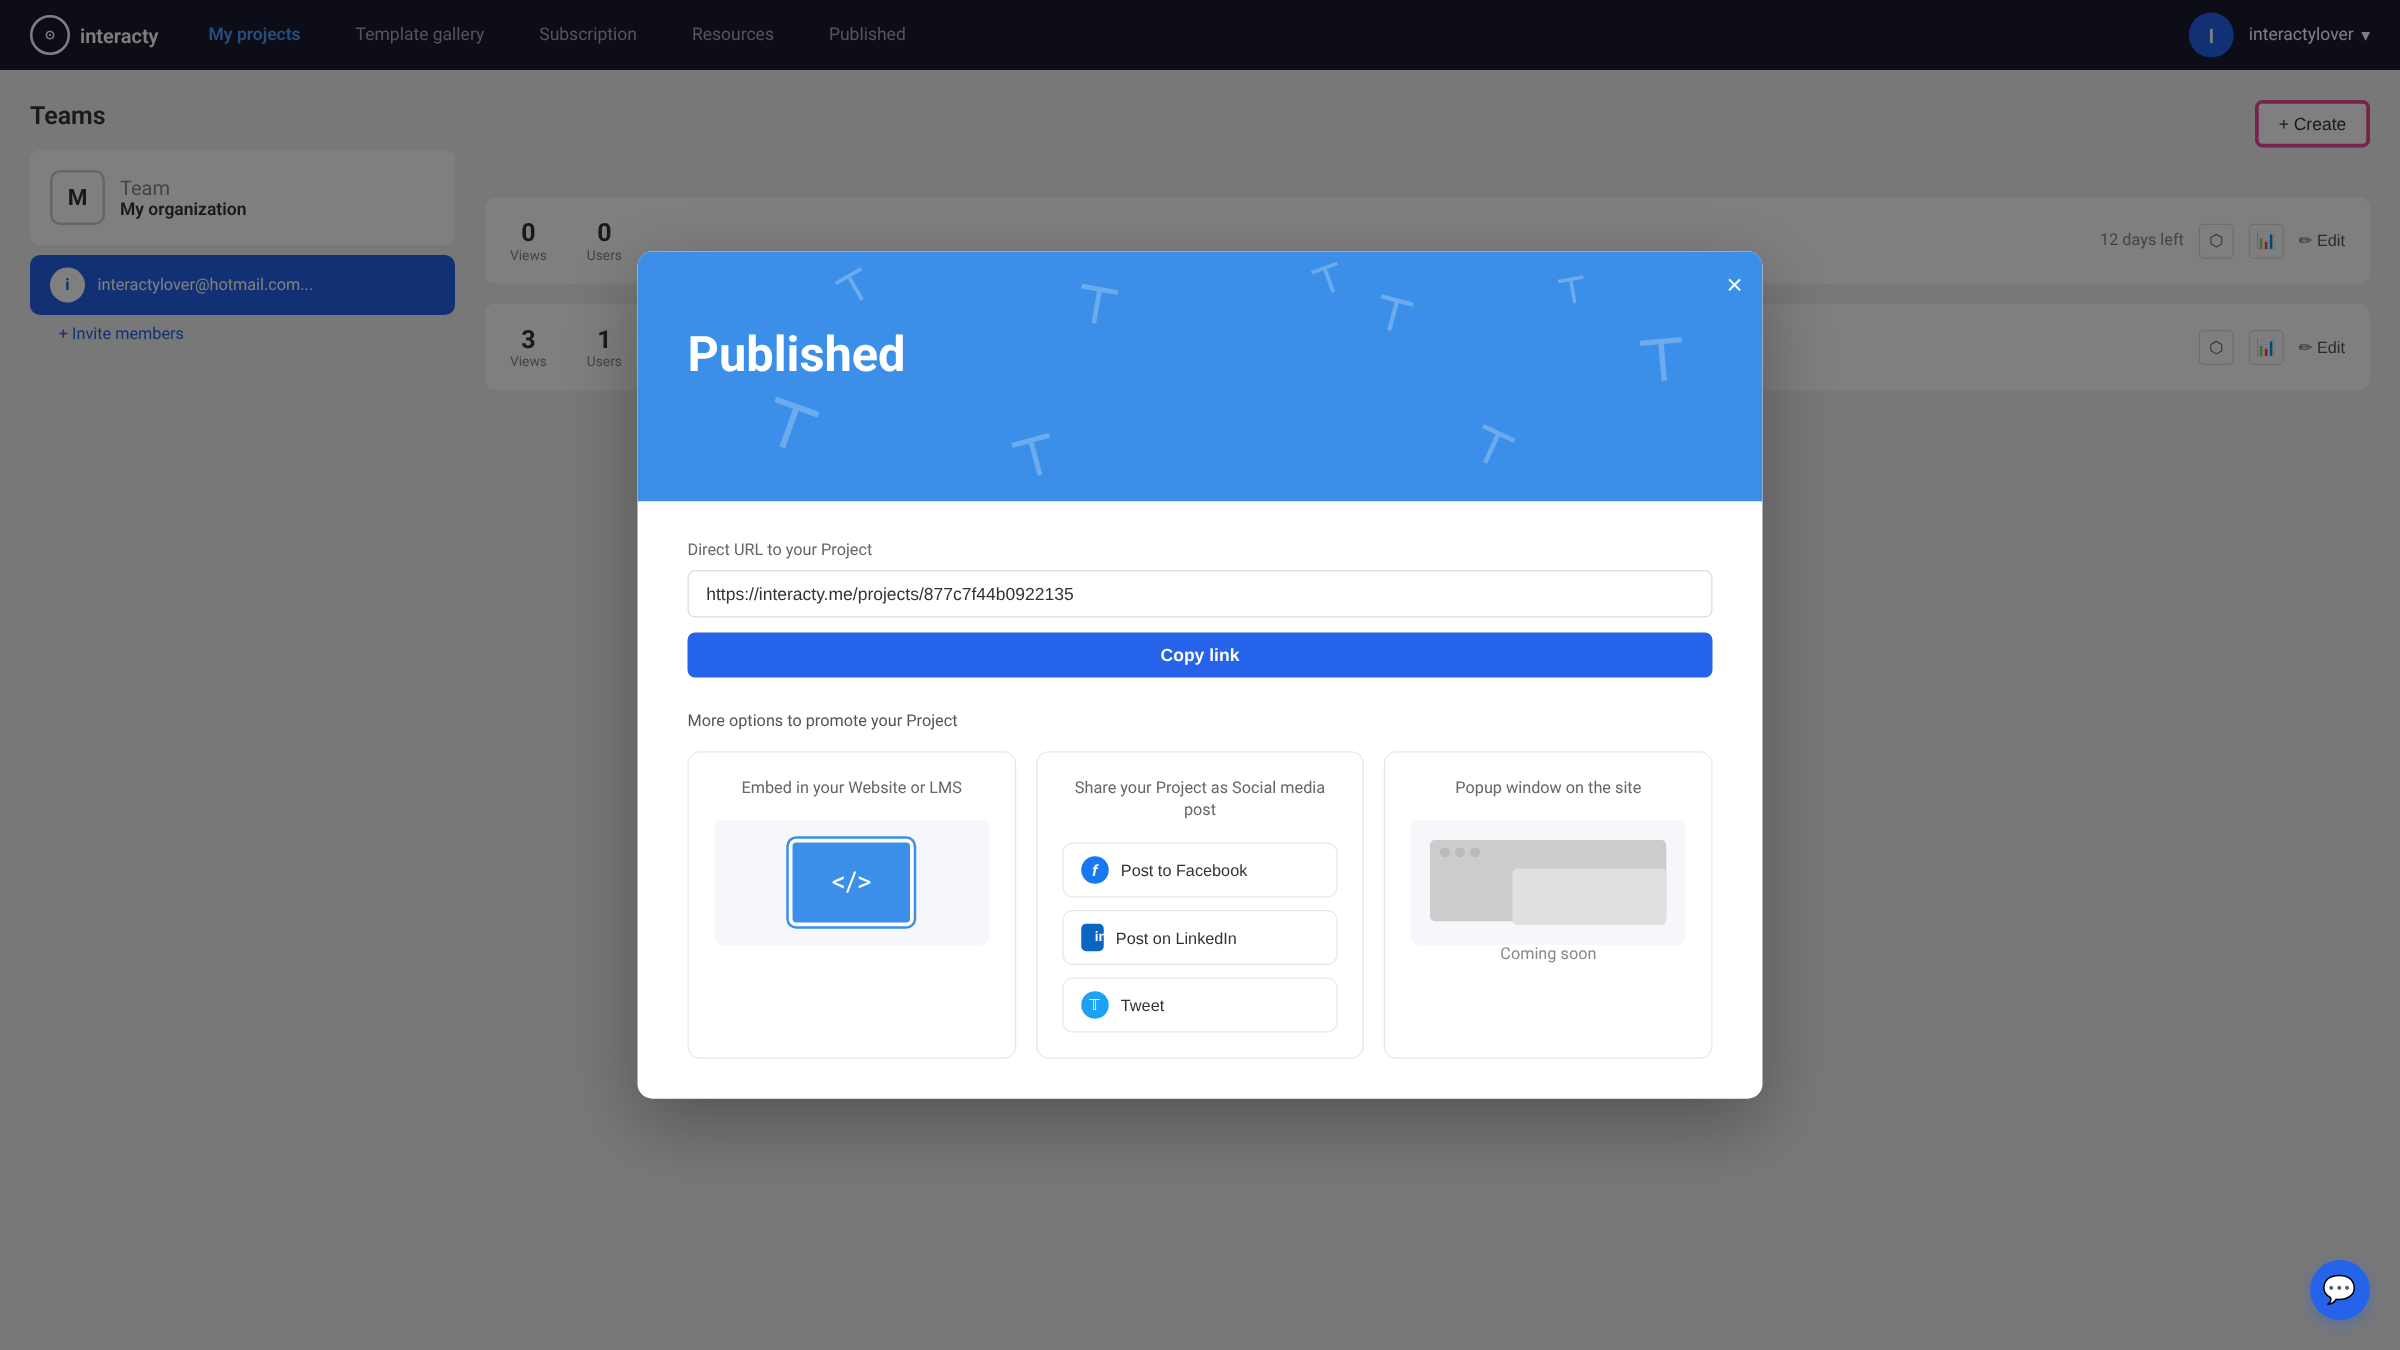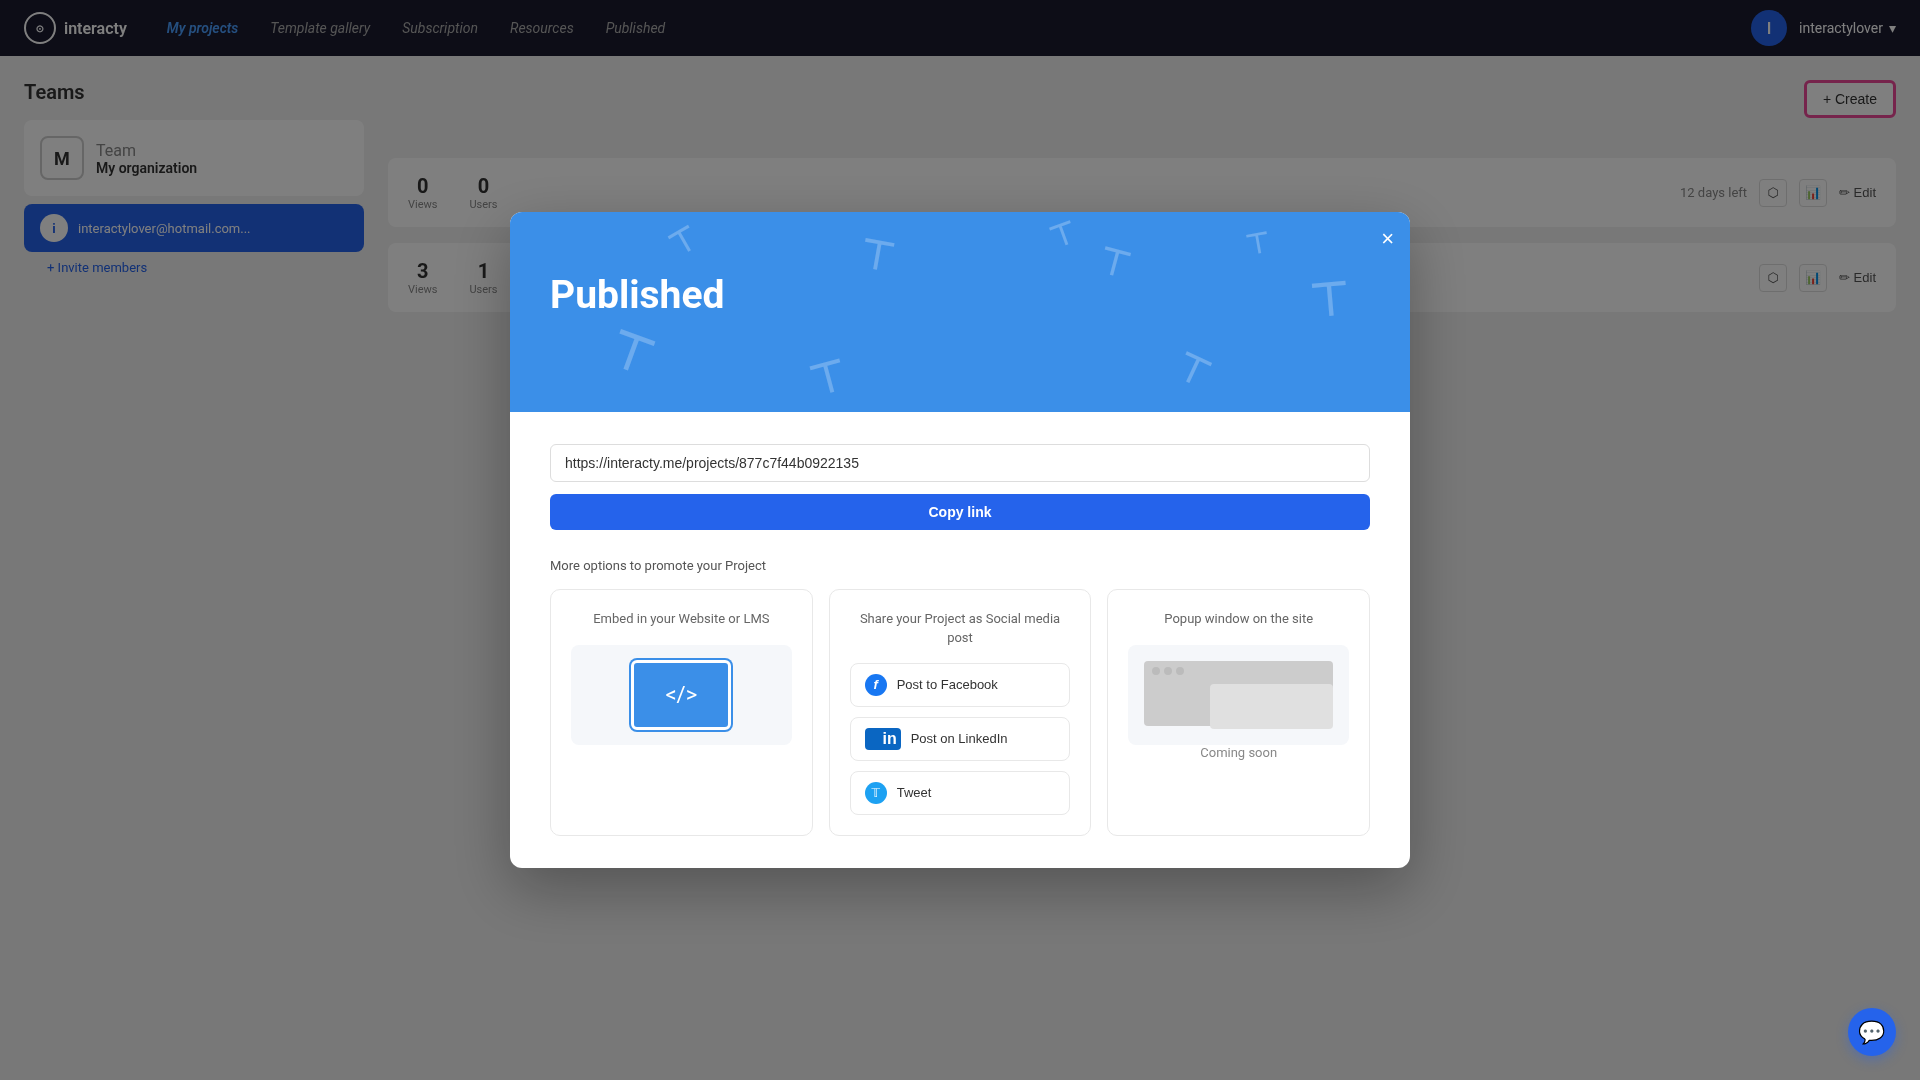--- a/index.html
+++ b/index.html
@@ -7,21 +7,21 @@
 
     
     .navbar {
       background: #1a1a2e;
       display: flex; align-items: center;
       padding: 0 24px; height: 56px;
       position: fixed; top: 0; left: 0; right: 0; z-index: 10;
     }
     .navbar-brand { display: flex; align-items: center; gap: 8px; color: white; font-weight: 600; font-size: 16px; margin-right: 40px; }
     .brand-icon { width: 32px; height: 32px; border: 2px solid white; border-radius: 50%; display: flex; align-items: center; justify-content: center; font-size: 10px; color: white; }
-    .nav-links { display: flex; gap: 32px; flex: 1; font-style: italic; }
+    .nav-links { display: flex; gap: 44px; flex: 1; }
     .nav-link { color: #aaa; text-decoration: none; font-size: 14px; cursor: pointer; }
     .nav-link.active { color: #4a9eff; font-weight: 600; }
     .nav-right { display: flex; align-items: center; gap: 12px; }
     .user-avatar { width: 36px; height: 36px; border-radius: 50%; background: #2563eb; color: white; display: flex; align-items: center; justify-content: center; font-size: 16px; font-weight: 600; }
     .user-name { color: white; font-size: 14px; display: flex; align-items: center; gap: 6px; cursor: pointer; }
 
     
     .page-bg { margin-top: 56px; padding: 24px; display: flex; gap: 24px; height: calc(1080px - 56px); }
     .sidebar { width: 340px; flex-shrink: 0; }
     .sidebar-title { font-size: 20px; font-weight: 600; color: #333; margin-bottom: 16px; }
@@ -64,21 +64,21 @@
     .copy-btn { background: #2563eb; color: white; border: none; border-radius: 6px; padding: 10px 20px; font-size: 14px; font-weight: 600; cursor: pointer; white-space: nowrap; }
     .promote-label { font-size: 13px; color: #555; margin-bottom: 16px; }
     .promote-cards { display: flex; gap: 16px; }
     .promote-card { flex: 1; border: 1px solid #e8e8e8; border-radius: 10px; padding: 20px; }
     .promote-card-title { font-size: 13px; color: #666; text-align: center; margin-bottom: 16px; line-height: 1.4; }
     .embed-preview { background: #f5f7fa; border-radius: 8px; padding: 16px; display: flex; align-items: center; justify-content: center; height: 100px; }
     .embed-box { background: #3b8fe8; border-radius: 6px; width: 100px; height: 70px; display: flex; align-items: center; justify-content: center; color: white; font-size: 22px; border: 3px solid white; box-shadow: 0 0 0 2px #3b8fe8; }
     .social-btns { display: flex; flex-direction: column; gap: 10px; }
     .social-btn { display: flex; align-items: center; gap: 10px; border: 1px solid #e8e8e8; border-radius: 8px; padding: 10px 14px; font-size: 13px; color: #333; cursor: pointer; background: white; }
     .fb-icon { width: 22px; height: 22px; background: #1877f2; border-radius: 50%; color: white; display: flex; align-items: center; justify-content: center; font-weight: 700; font-size: 13px; font-style: italic; flex-shrink: 0; }
-    .li-icon { width: 36px; height: 22px; background: #0a66c2; border-radius: 4px; color: white; display: flex; align-items: center; justify-content: center; font-weight: 700; font-size: 16px; flex-shrink: 0; padding-left: 14px; }
+    .li-icon { width: 18px; height: 22px; background: #0a66c2; border-radius: 4px; color: white; display: flex; align-items: center; justify-content: center; font-weight: 700; font-size: 11px; flex-shrink: 0; padding-left: 14px; }
     .tw-icon { width: 22px; height: 22px; background: #1da1f2; border-radius: 50%; color: white; display: flex; align-items: center; justify-content: center; font-size: 12px; flex-shrink: 0; }
     .popup-preview { background: #f5f7fa; border-radius: 8px; padding: 16px; height: 100px; position: relative; overflow: hidden; }
     .coming-soon { text-align: center; font-size: 13px; color: #888; }
 
     
     .chat-widget { position: fixed; bottom: 24px; right: 24px; width: 48px; height: 48px; background: #2563eb; border-radius: 50%; display: flex; align-items: center; justify-content: center; color: white; font-size: 22px; cursor: pointer; z-index: 200; box-shadow: 0 4px 12px rgba(37,99,235,0.4); }
   </style>
 </head>
 <body>
 
@@ -175,20 +175,21 @@
         <span class="t-shape" style="bottom:30px;left:100px;transform:rotate(20deg);font-size:50px;">⊤</span>
         <span class="t-shape" style="bottom:10px;left:300px;transform:rotate(-15deg);font-size:42px;">⊤</span>
         <span class="t-shape" style="bottom:20px;right:200px;transform:rotate(25deg);font-size:38px;">⊤</span>
         <span class="t-shape" style="top:60px;right:60px;transform:rotate(-5deg);font-size:46px;">⊤</span>
       </div>
       <button class="close-btn">×</button>
       <h2 class="modal-title">Published</h2>
     </div>
 
     <div class="modal-body">
+      <div class="url-label">Direct URL to your Project</div>
       <div class="url-row">
         <input class="url-input" type="text" readonly="" value="https://interacty.me/projects/877c7f44b0922135" style="">
         <button class="copy-btn">Copy link</button>
       </div>
 
       <div class="promote-label">More options to promote your Project</div>
       <div class="promote-cards">
 
         <div class="promote-card">
           <div class="promote-card-title">Embed in your Website or LMS</div>

